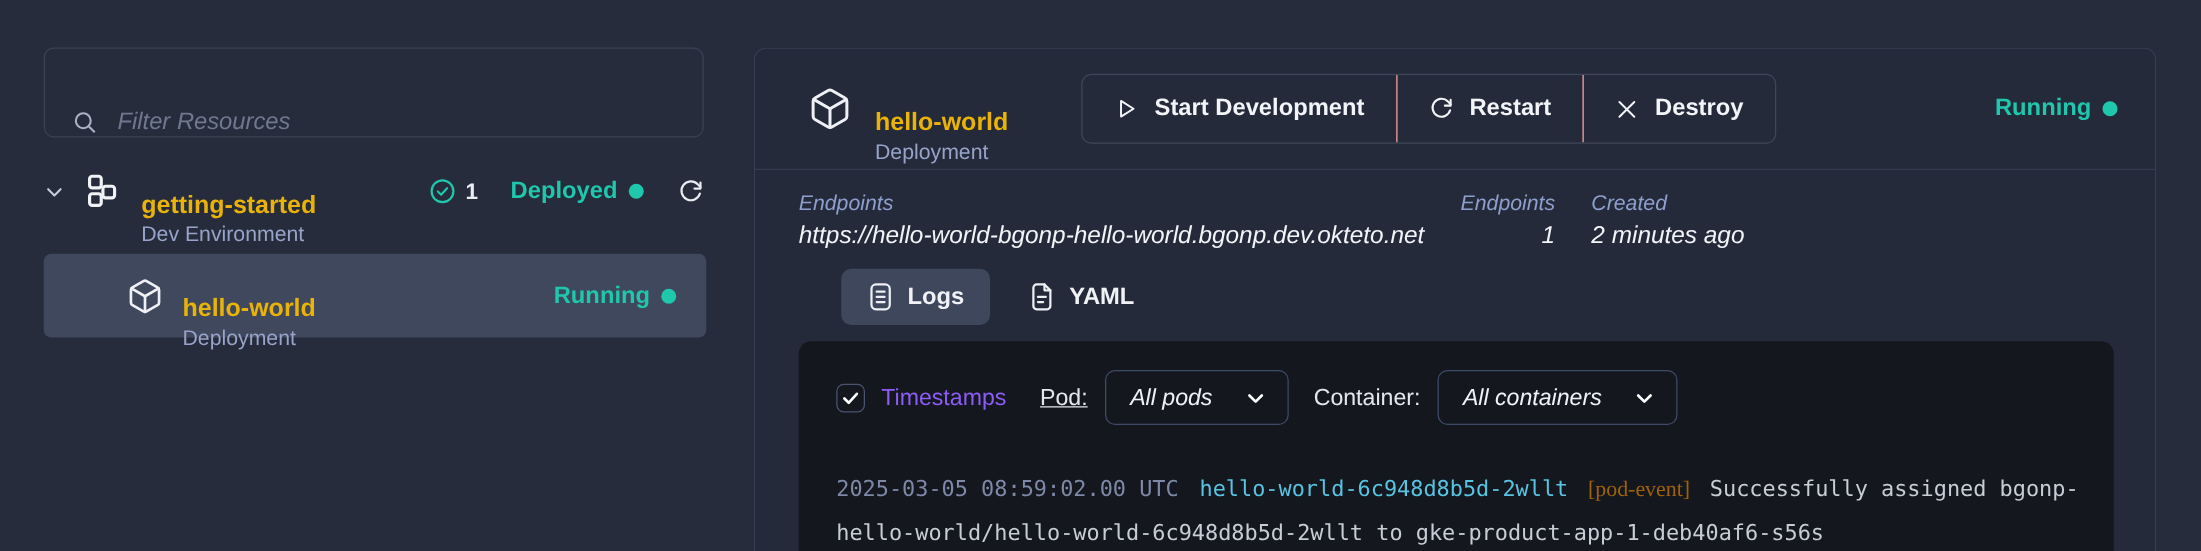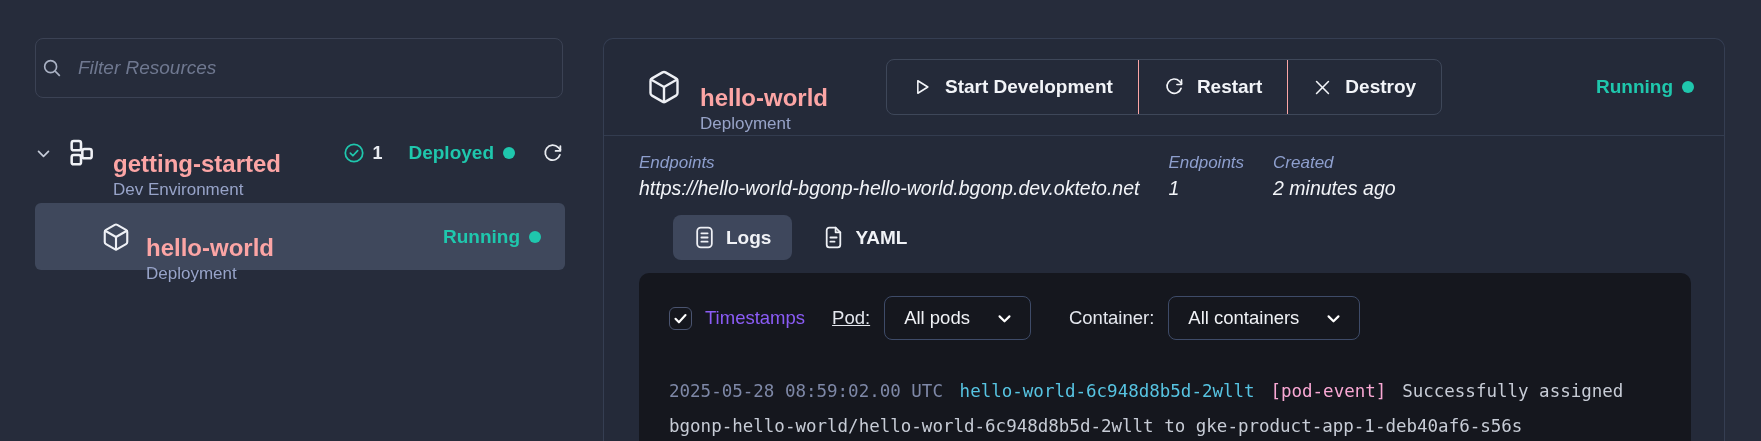--- a/index.html
+++ b/index.html
@@ -7,38 +7,38 @@
   body {
     background:#262c3b;
     font-family:"Liberation Sans","DejaVu Sans",sans-serif;
     color:#eef0f4;
     position:relative;
   }
   svg { display:block; }
 
   
   .search-box{
-    position:absolute; left:35px; top:38px; width:528px; height:60px;
+    position:absolute; left:35px; top:38px; width:528px; height:72px;
     border:1px solid #3b4254; border-radius:8px;
-    display:flex; align-items:center; gap:15px; padding:0 5px;
+    display:flex; align-items:flex-end; gap:15px; padding:0 21px;
     background:transparent;
   }
   .search-box input{
     background:transparent; border:none; outline:none; flex:1;
     font-family:inherit; font-size:19px; font-style:italic; color:#aeb6c8;
   }
   .search-box input::placeholder{ color:#6f7890; font-style:italic; }
 
   .group-row{
     position:absolute; left:35px; top:124px; width:528px; height:58px;
     display:flex; align-items:center;
   }
   .chev{ width:30px; display:flex; justify-content:flex-start; color:#c6ccd9; cursor:pointer; }
   .grid-ic{ color:#f0f2f6; margin-right:16px; }
-  .name-block .nm{ font-size:24px; font-weight:bold; color:#fca5a5; line-height:1.25;margin-top:45px; }
+  .name-block .nm{ font-size:20px; font-weight:bold; color:#eab308; line-height:1.25;margin-top:45px; }
   .name-block .tp{ font-size:17px; color:#97a3c8; line-height:1.3; }
   .badge{ display:flex; align-items:center; gap:7px; margin-left:auto; }
   .badge .cnt{ font-size:18px; color:#e9ecf1; font-weight:bold; }
   .status{ display:flex; align-items:center; gap:9px; font-weight:bold; font-size:19px; color:#1fc7ad; }
   .status .dot{ width:12px; height:12px; border-radius:50%; background:#1fc7ad; }
   .group-row .status{ margin-left:26px; }
   .group-row .refresh{ margin-left:27px; color:#e8ebf0; cursor:pointer; }
 
   .resource-row{
     position:absolute; left:35px; top:203px; width:530px; height:67px;
@@ -66,21 +66,21 @@
   .btn{
     display:flex; align-items:center; gap:13px; padding:0 25px;
     background:transparent; border:none; color:#f2f4f8;
     font-family:inherit; font-size:19px; font-weight:bold; cursor:pointer;text-align:right;
   }
   .btn + .btn{ border-left:1px solid #fca5a5; }
   .card-header .status{ margin-left:auto; }
 
   .info-row{ display:flex; gap:29px; padding:17px 30px 0 35px;font-style:italic; }
   .info-col .lbl{ font-size:17px; color:#8e9fce; margin-bottom:4px; }
-  .info-col .val{ font-size:19.5px; color:#f2f4f8; }
+  .info-col .val{ font-size:19.5px; color:#f2f4f8;text-align:right; }
 
   .tabs{ display:flex; gap:10px; padding:15px 0 0 35px; }
   .tab{
     display:flex; align-items:center; gap:11px; height:45px; padding:0 21px;
     border-radius:8px; font-size:19px; font-weight:bold; color:#f0f2f6; cursor:pointer;
   }
   .tab.active{ background:#3e475c;margin-left:34px; }
   .tab .t-ic{ color:#eef0f5; }
 
   .log-panel{
@@ -94,33 +94,33 @@
     color:#fff; background:#15171e;
   }
   .cb-label{ font-size:18.5px; color:#8b5cf6; margin-left:13px; }
   .sel-label{ font-size:18.5px; color:#e4e7ee; }
   .log-controls .sel-label.pod{ margin-left:27px;text-decoration:underline; }
   .select{
     display:flex; align-items:center; justify-content:space-between;
     border:1px solid #3e4b68; border-radius:8px; height:44px;
     padding:0 17px 0 19px; margin-left:14px; cursor:pointer; gap:26px;
   }
-  .select .sel-val{ font-size:18.5px; color:#f0f2f6; }
+  .select .sel-val{ font-size:18.5px; color:#f0f2f6;font-style:italic; }
   .select .sel-chev{ color:#fff; }
-  .log-controls .sel-label.container{ margin-left:38px; }
+  .log-controls .sel-label.container{ margin-left:20px; }
 
   .log-output{
     margin-top:34px;
     font-family:"DejaVu Sans Mono","Liberation Mono",monospace;
     font-size:17.5px; line-height:35px; color:#c7ccd6;
     word-wrap:break-word;
   }
   .lg-ts{ color:#7e88a7; margin-right:0.35em; }
   .lg-pod{ color:#57c4e2; margin-right:0.3em; }
-  .lg-tag{ color:#f9a8d4; margin-right:0.3em; }
+  .lg-tag{ color:#a16207; margin-right:0.3em;font-family:Liberation Serif, serif; }
 </style>
 </head>
 <body>
 
 <div class="search-box">
   <span>
     <svg width="22" height="22" viewBox="0 0 24 24" fill="none" stroke="#aab2c4" stroke-width="1.8">
       <circle cx="10.5" cy="10.5" r="6.5"></circle>
         <line x1="15.4" y1="15.4" x2="20.5" y2="20.5"></line>
     </svg>
@@ -298,20 +298,20 @@
         <span class="sel-val">All containers</span>
         <span class="sel-chev">
           <svg width="17" height="17" viewBox="0 0 24 24" fill="none" stroke="currentColor" stroke-width="3" stroke-linecap="round" stroke-linejoin="round">
             <polyline points="5 9 12 16 19 9"></polyline>
           </svg>
         </span>
       </div>
     </div>
 
     <div class="log-output">
-      <span class="lg-ts">2025-05-28 08:59:02.00 UTC</span>
+      <span class="lg-ts">2025-03-05 08:59:02.00 UTC</span>
       <span class="lg-pod">hello-world-6c948d8b5d-2wllt</span>
       <span class="lg-tag">[pod-event]</span>
       <span class="lg-msg">Successfully assigned bgonp-hello-world/hello-world-6c948d8b5d-2wllt to gke-product-app-1-deb40af6-s56s</span>
     </div>
   </div>
 
 </div>
 
 </body></html>

